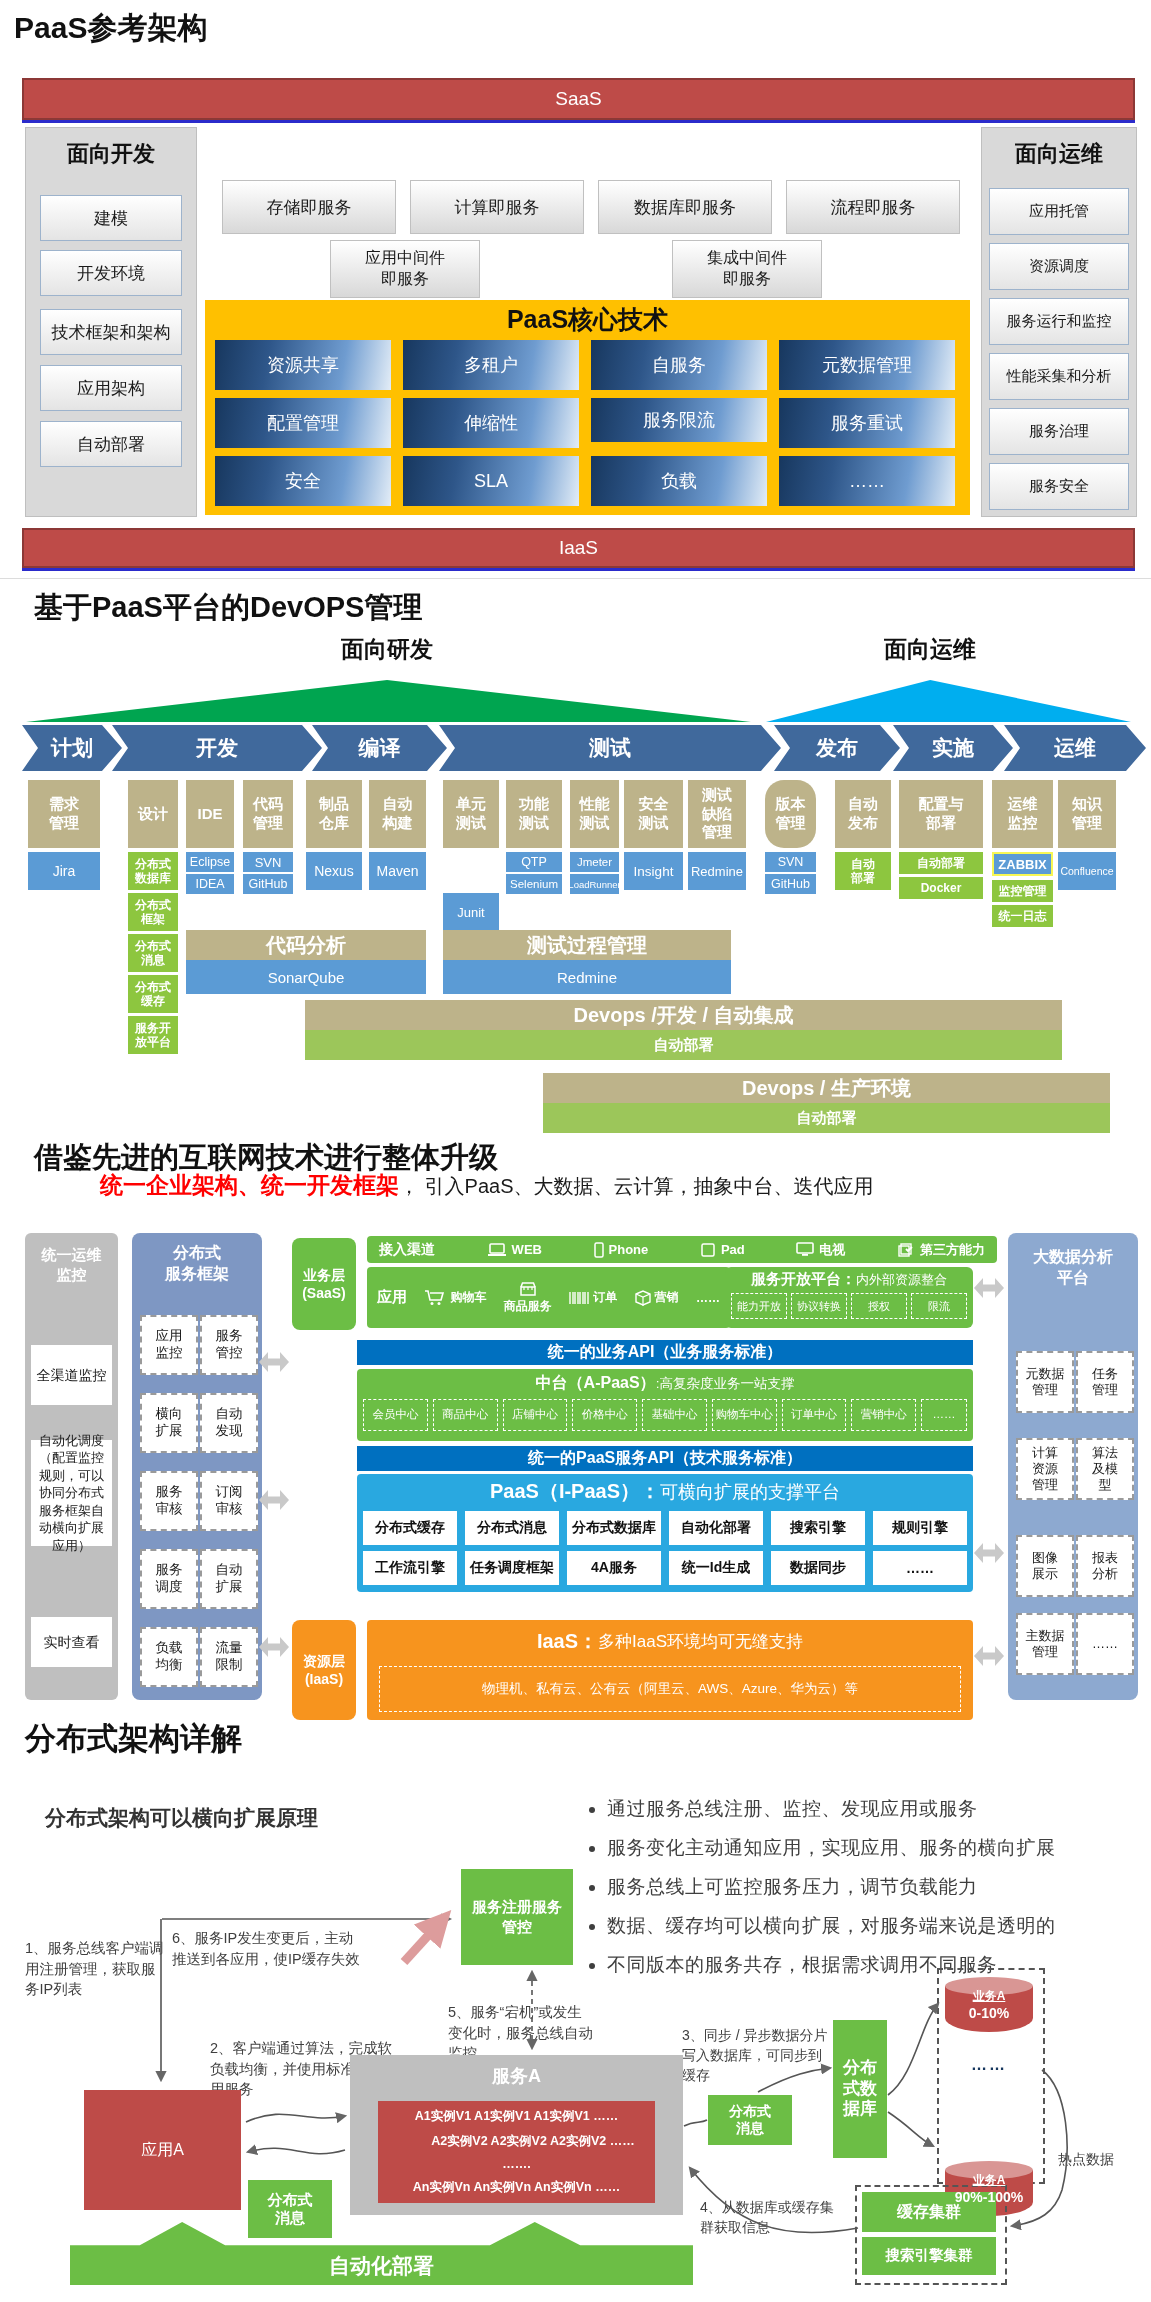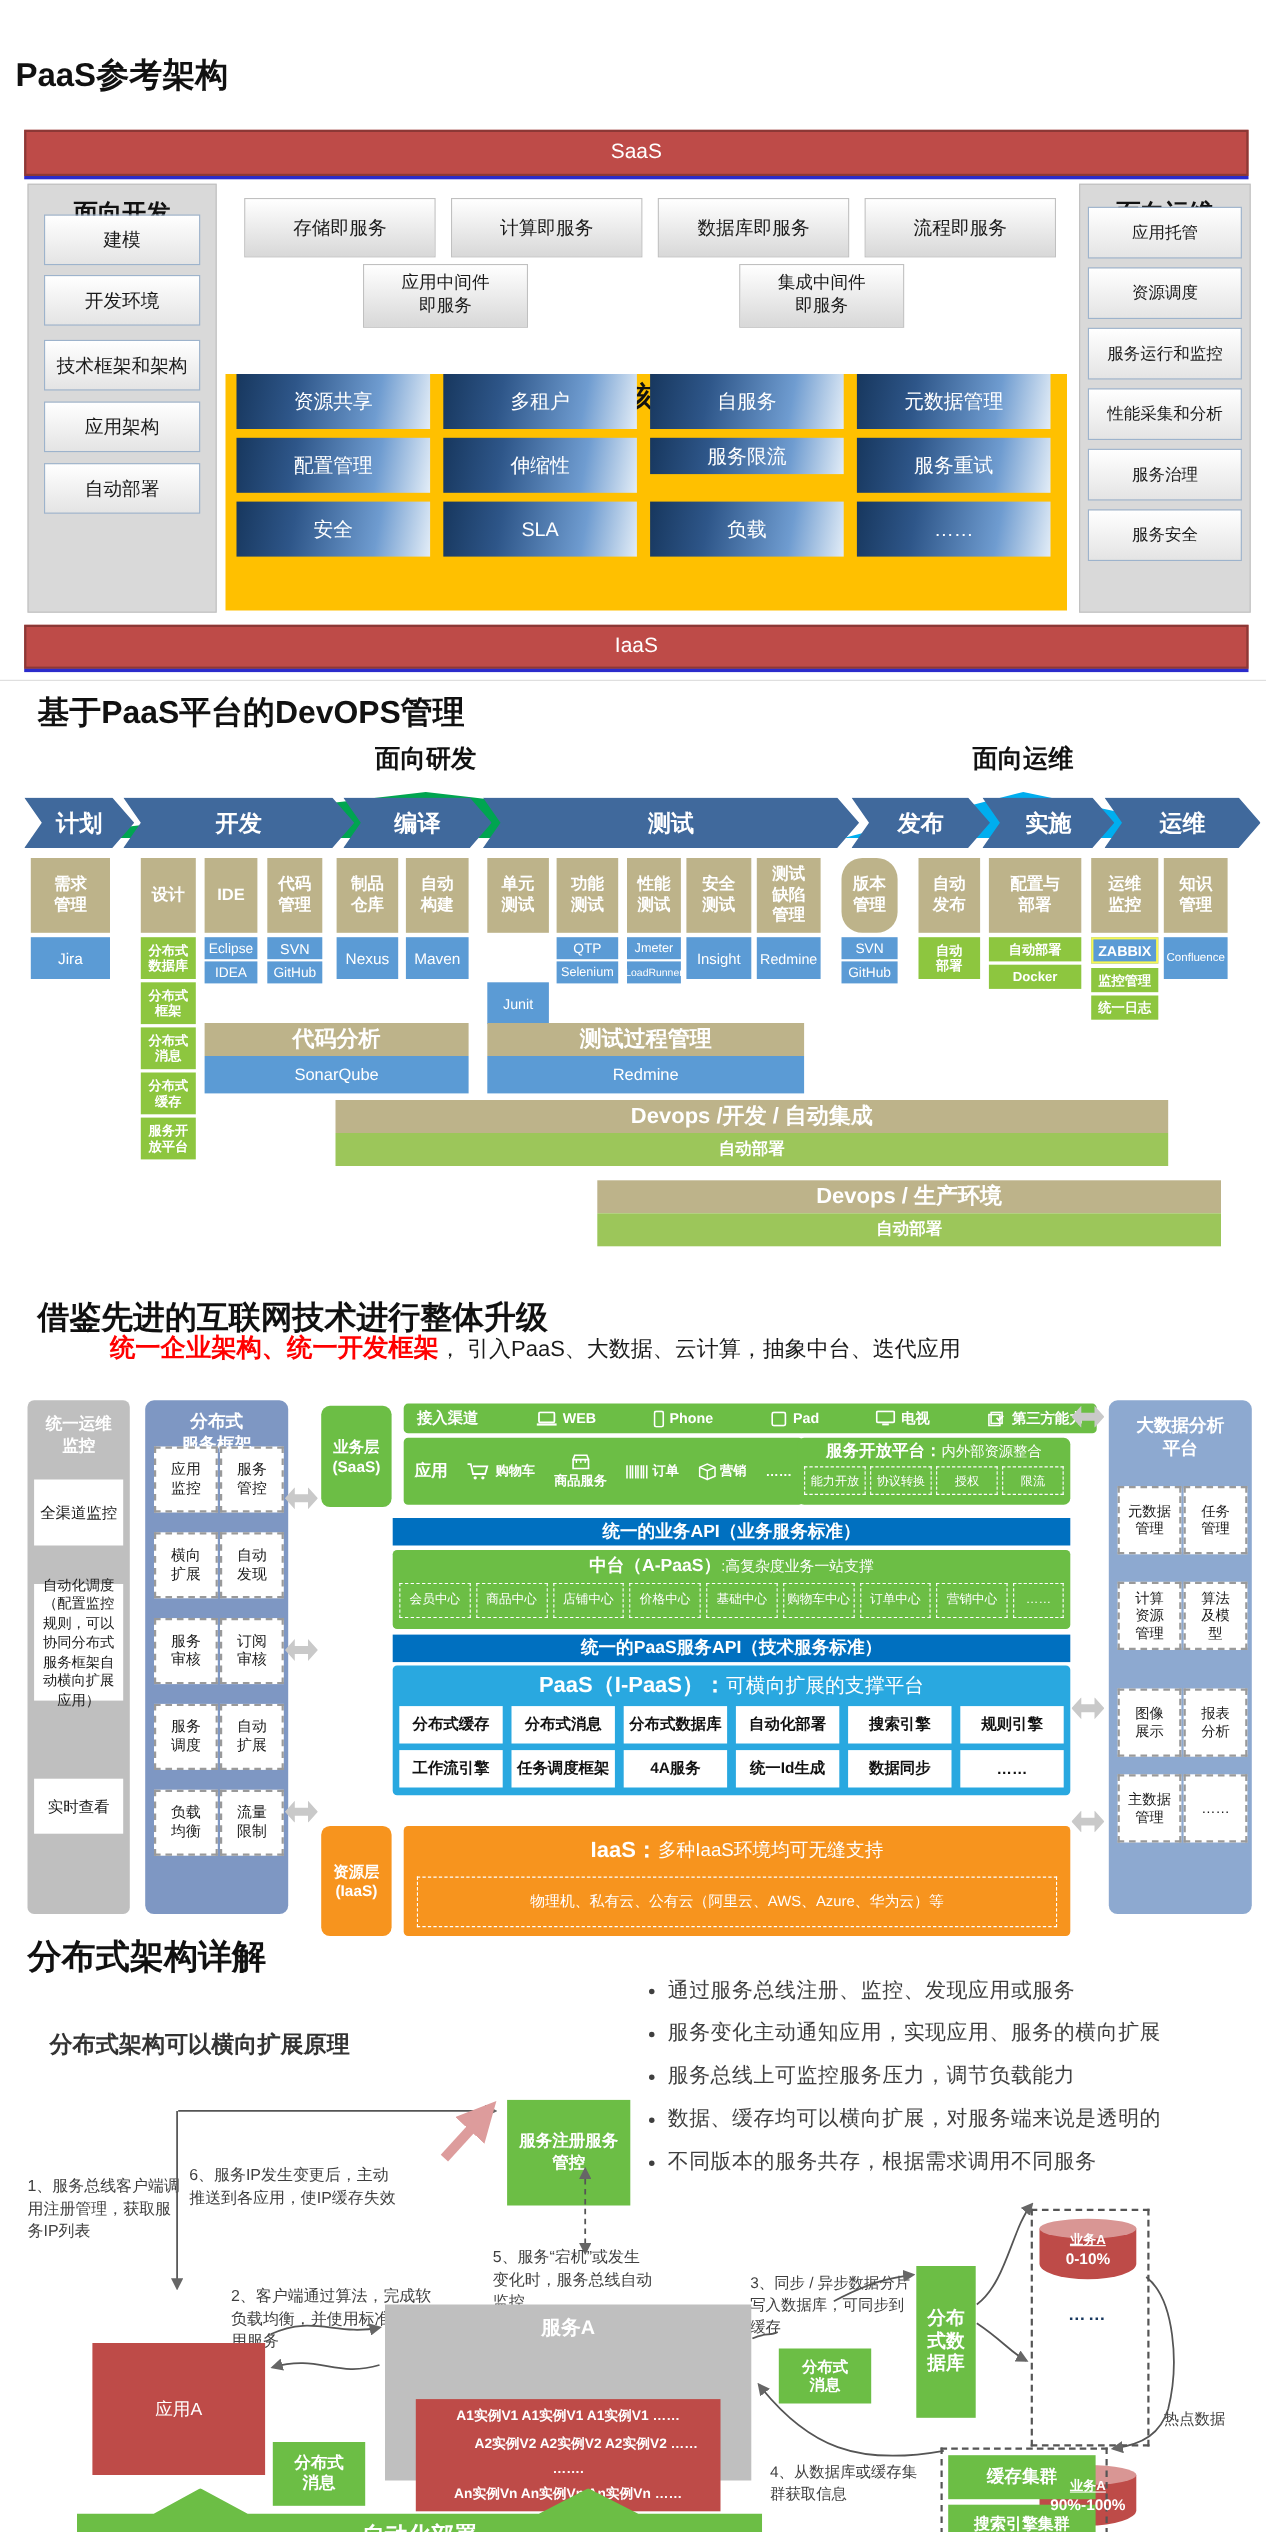--- a/index.html
+++ b/index.html
@@ -1,17 +1,17 @@
 <!DOCTYPE html>
 <html><head>
 <meta charset="utf-8">
 <style>
   html,body{margin:0;padding:0;background:#fff;font-family:"Liberation Sans","DejaVu Sans",sans-serif;}
   #stage{position:relative;width:1151px;height:2302px;background:#fff;overflow:hidden;margin:0 auto;}
-  .abs{position:absolute;margin-top:40px;}
+  .abs{position:absolute;}
   .ctr{display:flex;align-items:center;justify-content:center;text-align:center;}
   .pre{white-space:pre-line;}
   .title{font-weight:bold;color:#111;}
   .redbar{background:#BE4B48;border:2px solid #8C3836;color:#fff;}
   .blueline{background:#2B2BCB;}
   .panel{background:#D9D9D9;border:1px solid #BFBFBF;}
   .whitebox{background:linear-gradient(#ffffff,#e4e4e4);border:1px solid #9DB3CC;color:#1a1a1a;}
   .svcbox{background:linear-gradient(#ffffff,#d8d8d8);border:1px solid #c0c0c0;color:#1a1a1a;}
   .gradcell{background:linear-gradient(100deg,#17375E 0%,#2E5689 30%,#6F9CD0 72%,#E3EDF7 100%);color:#fff;}
   .chev{background:#40699C;color:#fff;font-weight:bold;}
@@ -334,21 +334,21 @@
     <div class="svcbox" style="position: absolute; left: 330px; top: 240px; width: 148px; height: 56px; font-size: 16px; white-space: pre-line; line-height: 1.3; display: flex; align-items: center; justify-content: center; text-align: center;">应用中间件
 即服务</div>
     <div class="svcbox" style="position: absolute; left: 672px; top: 240px; width: 148px; height: 56px; font-size: 16px; white-space: pre-line; line-height: 1.3; display: flex; align-items: center; justify-content: center; text-align: center;">集成中间件
 即服务</div>
     <div class="gradcell" style="position: absolute; left: 215px; top: 340px; width: 176px; height: 50px; font-size: 18px; display: flex; align-items: center; justify-content: center; text-align: center;">资源共享</div>
     <div class="gradcell" style="position: absolute; left: 403px; top: 340px; width: 176px; height: 50px; font-size: 18px; display: flex; align-items: center; justify-content: center; text-align: center;">多租户</div>
     <div class="gradcell" style="position: absolute; left: 591px; top: 340px; width: 176px; height: 50px; font-size: 18px; display: flex; align-items: center; justify-content: center; text-align: center;">自服务</div>
     <div class="gradcell" style="position: absolute; left: 779px; top: 340px; width: 176px; height: 50px; font-size: 18px; display: flex; align-items: center; justify-content: center; text-align: center;">元数据管理</div>
     <div class="gradcell" style="position: absolute; left: 215px; top: 398px; width: 176px; height: 50px; font-size: 18px; display: flex; align-items: center; justify-content: center; text-align: center;">配置管理</div>
     <div class="gradcell" style="position: absolute; left: 403px; top: 398px; width: 176px; height: 50px; font-size: 18px; display: flex; align-items: center; justify-content: center; text-align: center;">伸缩性</div>
-    <div class="gradcell" style="position: absolute; left: 591px; top: 398px; width: 176px; height: 33px; font-size: 18px; display: flex; align-items: center; justify-content: center; text-align: center;">服务限流</div>
+    <div class="gradcell" style="position: absolute; left: 591px; top: 398px; width: 176px; height: 44px; font-size: 18px; display: flex; align-items: center; justify-content: center; text-align: center;">服务限流</div>
     <div class="gradcell" style="position: absolute; left: 779px; top: 398px; width: 176px; height: 50px; font-size: 18px; display: flex; align-items: center; justify-content: center; text-align: center;">服务重试</div>
     <div class="gradcell" style="position: absolute; left: 215px; top: 456px; width: 176px; height: 50px; font-size: 18px; display: flex; align-items: center; justify-content: center; text-align: center;">安全</div>
     <div class="gradcell" style="position: absolute; left: 403px; top: 456px; width: 176px; height: 50px; font-size: 18px; display: flex; align-items: center; justify-content: center; text-align: center;">SLA</div>
     <div class="gradcell" style="position: absolute; left: 591px; top: 456px; width: 176px; height: 50px; font-size: 18px; display: flex; align-items: center; justify-content: center; text-align: center;">负载</div>
     <div class="gradcell" style="position: absolute; left: 779px; top: 456px; width: 176px; height: 50px; font-size: 18px; display: flex; align-items: center; justify-content: center; text-align: center;">……</div>
     <div class="chev" style="position: absolute; left: 22px; top: 725px; width: 100px; height: 46px; font-size: 21px; display: flex; align-items: center; justify-content: center; text-align: center; clip-path: polygon(0px 0px, 80% 0px, 100% 50%, 80% 100%, 0px 100%, 16% 50%);">计划</div>
     <div class="chev" style="position: absolute; left: 112px; top: 725px; width: 210px; height: 46px; font-size: 21px; display: flex; align-items: center; justify-content: center; text-align: center; clip-path: polygon(0px 0px, 90.48% 0px, 100% 50%, 90.48% 100%, 0px 100%, 7.62% 50%);">开发</div>
     <div class="chev" style="position: absolute; left: 312px; top: 725px; width: 135px; height: 46px; font-size: 21px; display: flex; align-items: center; justify-content: center; text-align: center; clip-path: polygon(0px 0px, 85.19% 0px, 100% 50%, 85.19% 100%, 0px 100%, 11.85% 50%);">编译</div>
     <div class="chev" style="position: absolute; left: 439px; top: 725px; width: 342px; height: 46px; font-size: 21px; display: flex; align-items: center; justify-content: center; text-align: center; clip-path: polygon(0px 0px, 94.15% 0px, 100% 50%, 94.15% 100%, 0px 100%, 4.68% 50%);">测试</div>
     <div class="chev" style="position: absolute; left: 774px; top: 725px; width: 126px; height: 46px; font-size: 21px; display: flex; align-items: center; justify-content: center; text-align: center; clip-path: polygon(0px 0px, 84.13% 0px, 100% 50%, 84.13% 100%, 0px 100%, 12.7% 50%);">发布</div>

